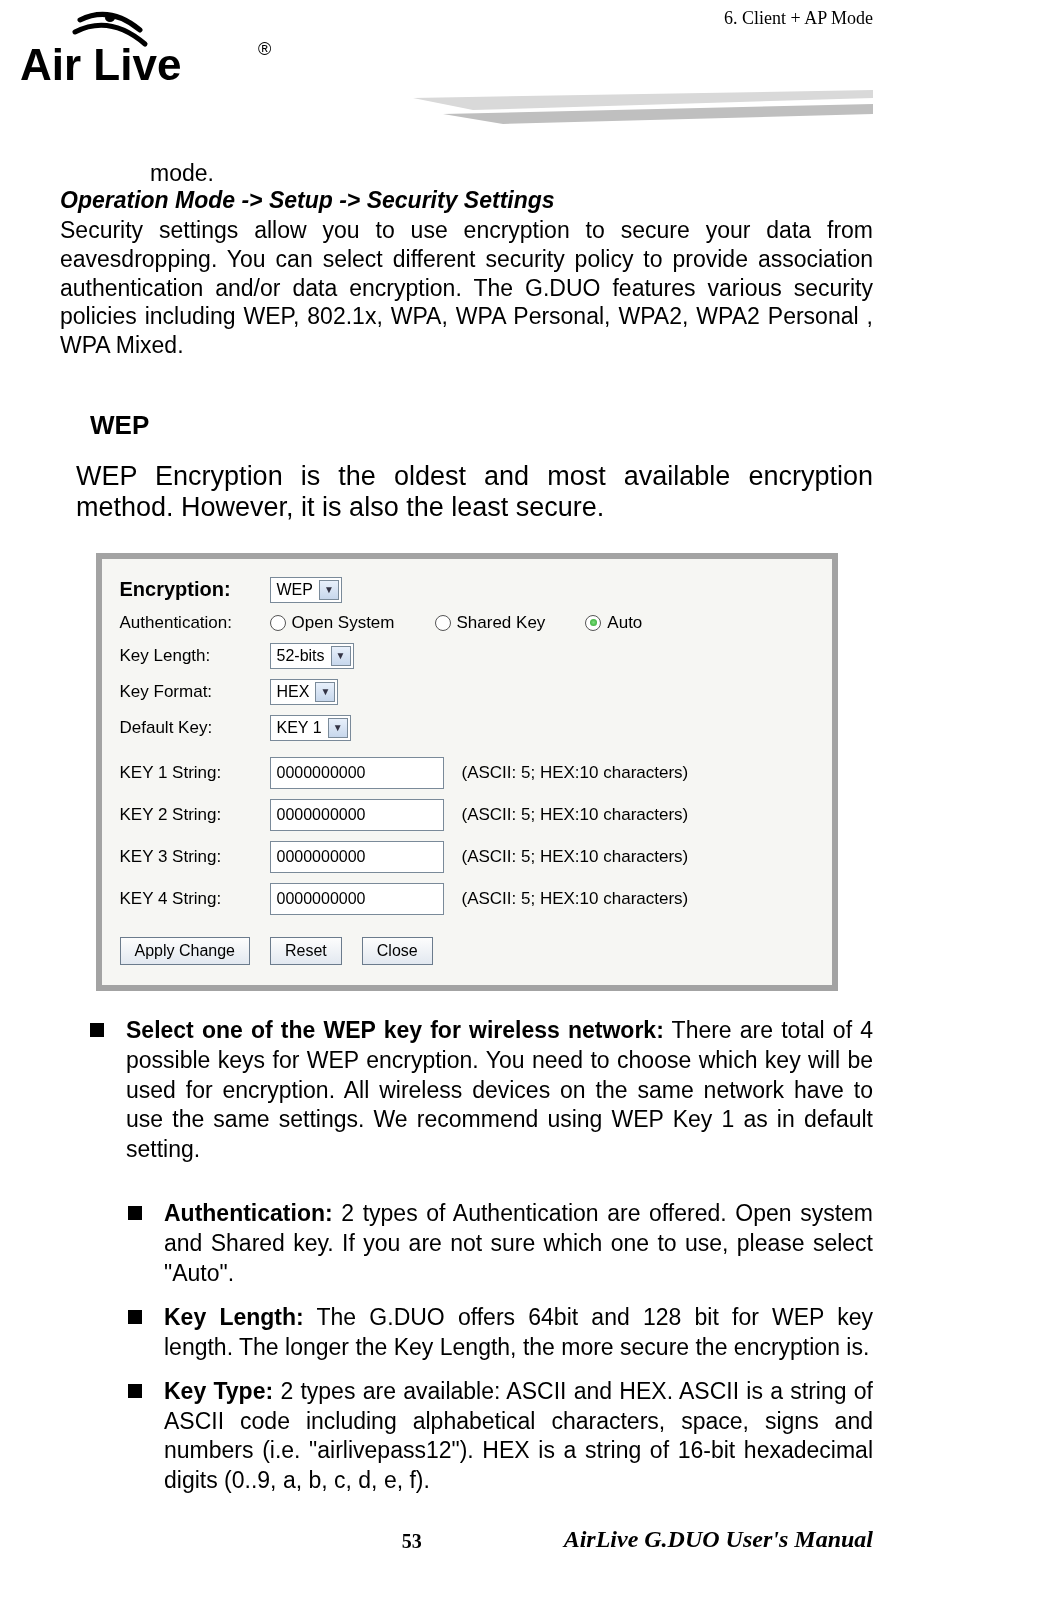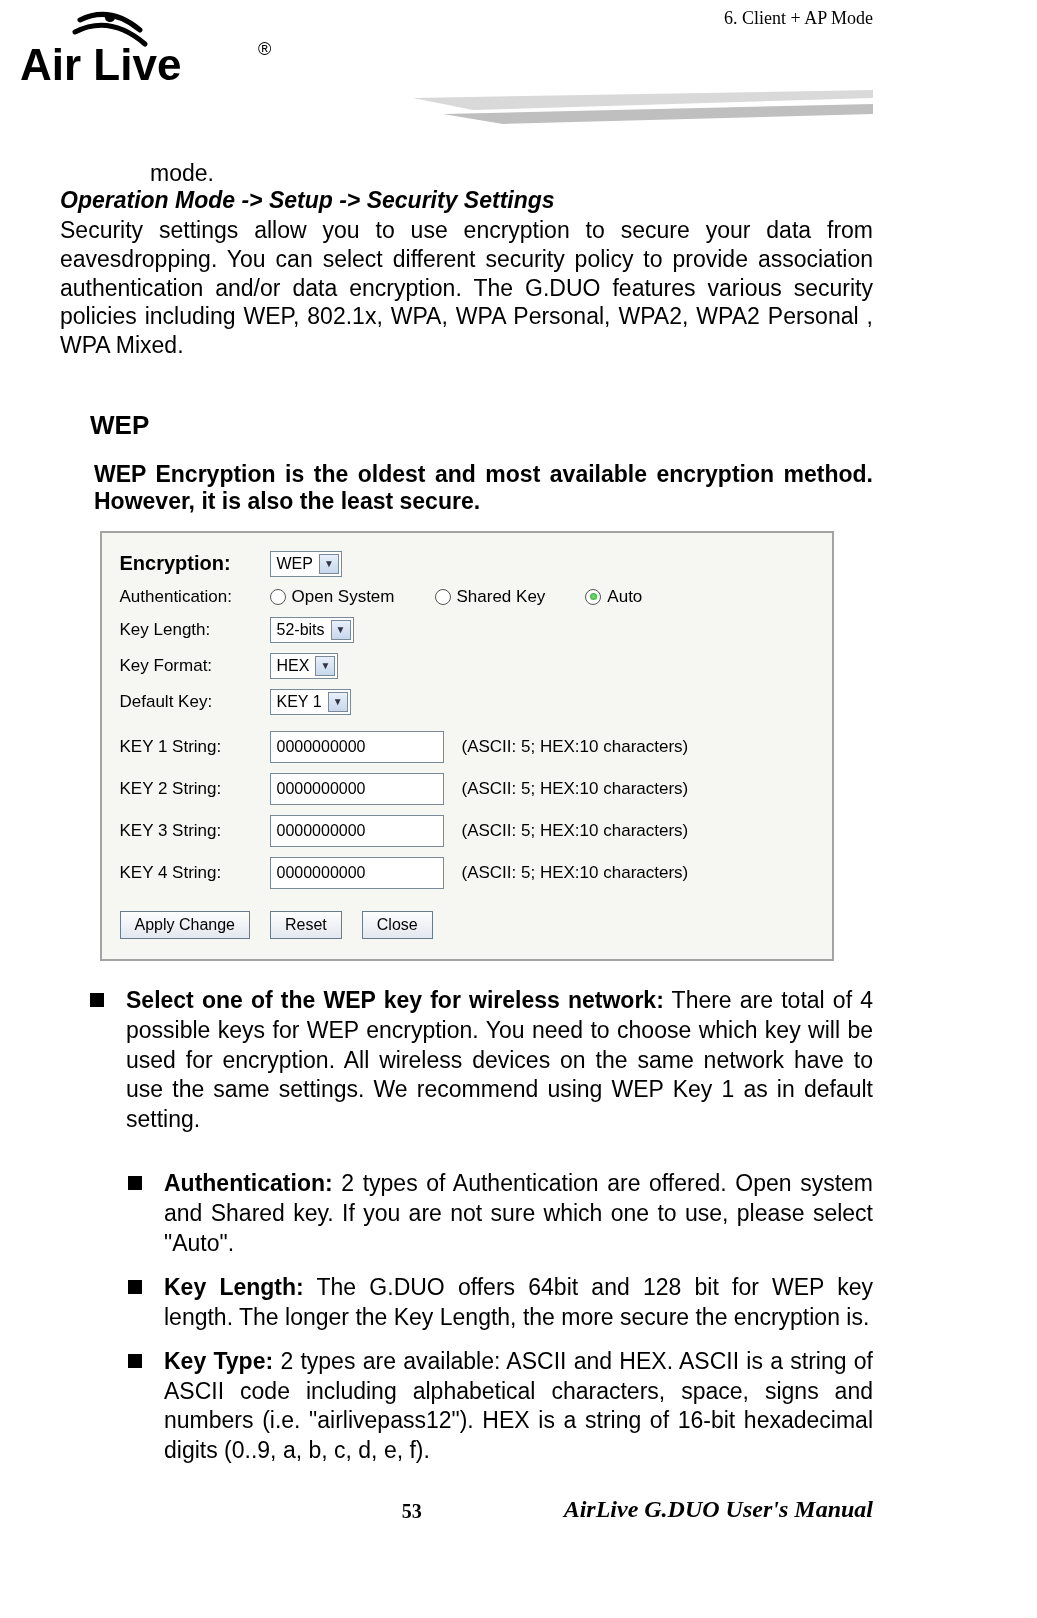--- a/index.html
+++ b/index.html
@@ -57,31 +57,30 @@
     line-height: 1.25;
     text-align: justify;
   }
   .wep-heading {
     font-size: 26px;
     font-weight: bold;
     margin-top: 50px;
     margin-left: 30px;
   }
   .wep-intro {
-    font-size: 23px;
-    margin-left: 34px;
+    font-size: 27px;
+    margin-left: 16px;
     margin-top: 20px;
     text-align: justify;
-    font-weight: bold;
   }
   
   .dialog {
     width: 730px;
-    margin: 16px auto 25px auto;
-    border: 2px solid #a3a3a3;
+    margin: 30px auto 25px auto;
+    border: 6px solid #a3a3a3;
     background: #f6f6f3;
     font-family: Tahoma, Arial, sans-serif;
     font-size: 17px;
     color: #000;
   }
   .dialog-inner {
     padding: 18px 18px 20px 18px;
   }
   .row {
     display: flex;

